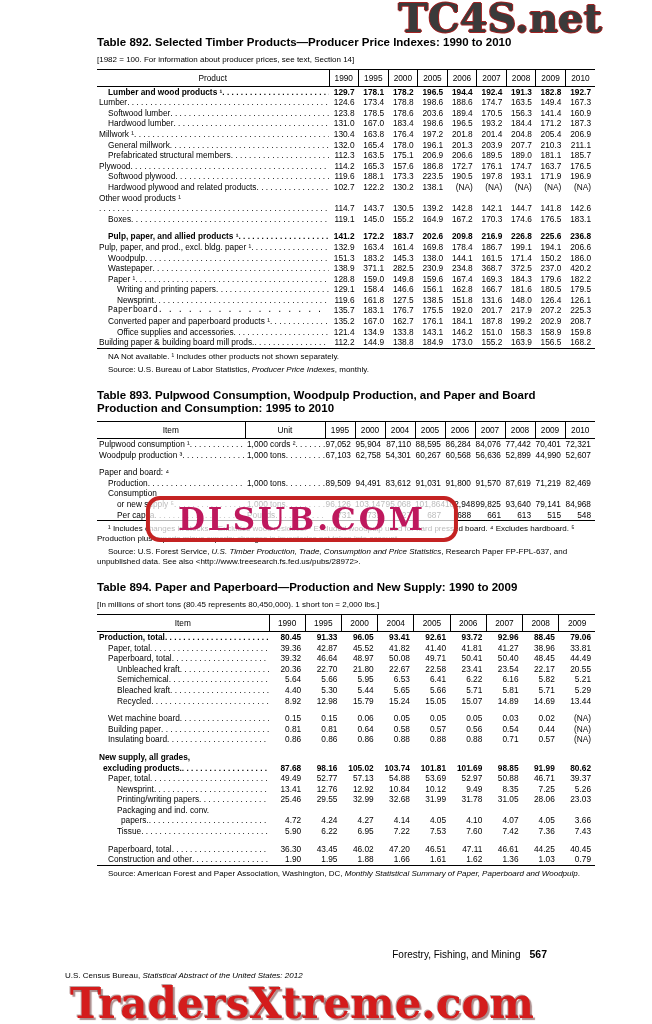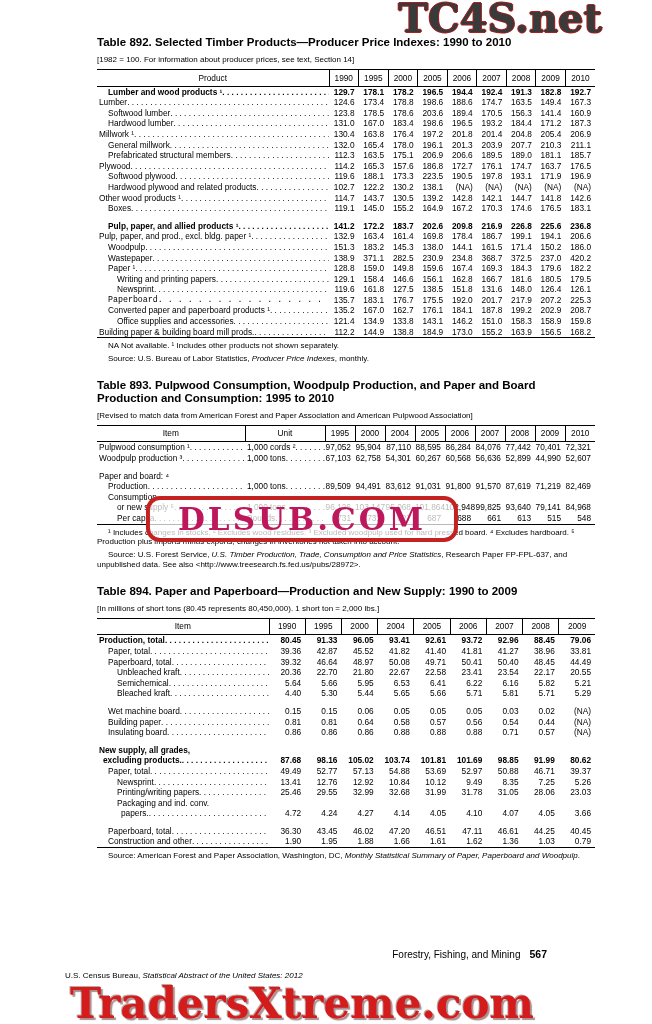--- a/index.html
+++ b/index.html
@@ -271,21 +271,21 @@
                 <td class="val">130.2</td>
                 <td class="val">138.1</td>
                 <td class="val">(NA)</td>
                 <td class="val">(NA)</td>
                 <td class="val">(NA)</td>
                 <td class="val">(NA)</td>
                 <td class="val">(NA)</td>
               </tr>
               <tr>
                 <td>
-                  <div class="lbl" style="padding-left: 2px;">
+                  <div class="lbl" style="padding-left: 2px; flex-direction: column;">
                     <span class="txt">Other wood products ¹</span>
                     <span class="dots"></span>
                   </div>
                 </td>
                 <td class="val">114.7</td>
                 <td class="val">143.7</td>
                 <td class="val">130.5</td>
                 <td class="val">139.2</td>
                 <td class="val">142.8</td>
                 <td class="val">142.1</td>
@@ -502,21 +502,20 @@
               </tr>
             </tbody>
           </table>
         </div>
       <div class="note">NA Not available. ¹ Includes other products not shown separately.</div>
       <div class="source"><span>Source: U.S. Bureau of Labor Statistics, </span><i>Producer Price Indexes</i><span>, monthly.</span></div>
     </section>
 
     <section class="section">
       <h2 class="tbl-title">Table 893. Pulpwood Consumption, Woodpulp Production, and Paper and Board Production and Consumption: 1995 to 2010</h2>
-      <div class="bracket">[Revised to match data from American Forest and Paper Association and American Pulpwood Association]</div>
       <div>
           <table class="stat-table">
             <colgroup>
               <col style="width: 148px;">
               <col style="width: 80px;">
               <col>
               <col>
               <col>
               <col>
               <col>
@@ -827,20 +826,37 @@
                 <td class="val">4.40</td>
                 <td class="val">5.30</td>
                 <td class="val">5.44</td>
                 <td class="val">5.65</td>
                 <td class="val">5.66</td>
                 <td class="val">5.71</td>
                 <td class="val">5.81</td>
                 <td class="val">5.71</td>
                 <td class="val">5.29</td>
               </tr>
+              <tr>
+                <td>
+                  <div class="lbl" style="padding-left: 20px;">
+                    <span class="txt">Recycled</span>
+                    <span class="dots"></span>
+                  </div>
+                </td>
+                <td class="val">8.92</td>
+                <td class="val">12.98</td>
+                <td class="val">15.79</td>
+                <td class="val">15.24</td>
+                <td class="val">15.05</td>
+                <td class="val">15.07</td>
+                <td class="val">14.89</td>
+                <td class="val">14.69</td>
+                <td class="val">13.44</td>
+              </tr>
               <tr class="spacer">
                 <td colspan="10"></td>
               </tr>
               <tr>
                 <td>
                   <div class="lbl" style="padding-left: 11px;">
                     <span class="txt">Wet machine board</span>
                     <span class="dots"></span>
                   </div>
                 </td>
@@ -975,20 +991,37 @@
                 <td class="val">4.72</td>
                 <td class="val">4.24</td>
                 <td class="val">4.27</td>
                 <td class="val">4.14</td>
                 <td class="val">4.05</td>
                 <td class="val">4.10</td>
                 <td class="val">4.07</td>
                 <td class="val">4.05</td>
                 <td class="val">3.66</td>
               </tr>
+              <tr>
+                <td>
+                  <div class="lbl" style="padding-left: 20px;">
+                    <span class="txt">Tissue</span>
+                    <span class="dots"></span>
+                  </div>
+                </td>
+                <td class="val">5.90</td>
+                <td class="val">6.22</td>
+                <td class="val">6.95</td>
+                <td class="val">7.22</td>
+                <td class="val">7.53</td>
+                <td class="val">7.60</td>
+                <td class="val">7.42</td>
+                <td class="val">7.36</td>
+                <td class="val">7.43</td>
+              </tr>
               <tr class="spacer">
                 <td colspan="10"></td>
               </tr>
               <tr>
                 <td>
                   <div class="lbl" style="padding-left: 11px;">
                     <span class="txt">Paperboard, total</span>
                     <span class="dots"></span>
                   </div>
                 </td>

